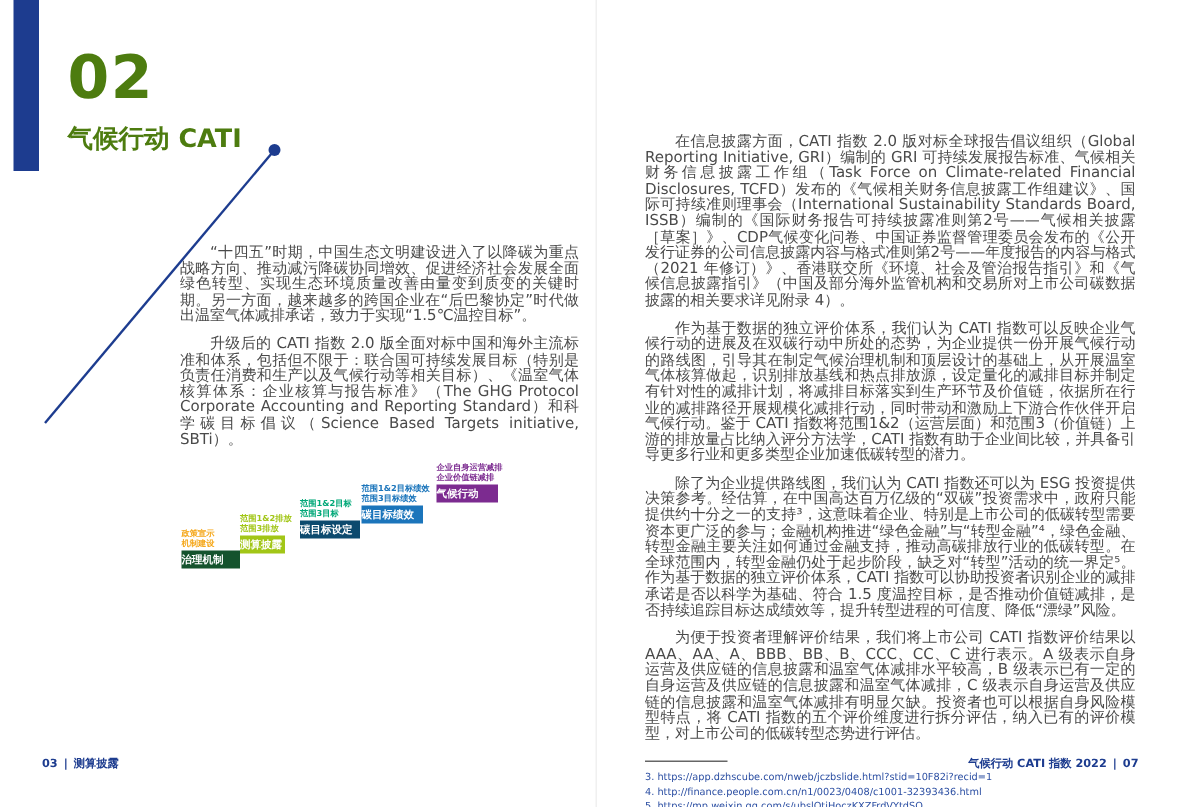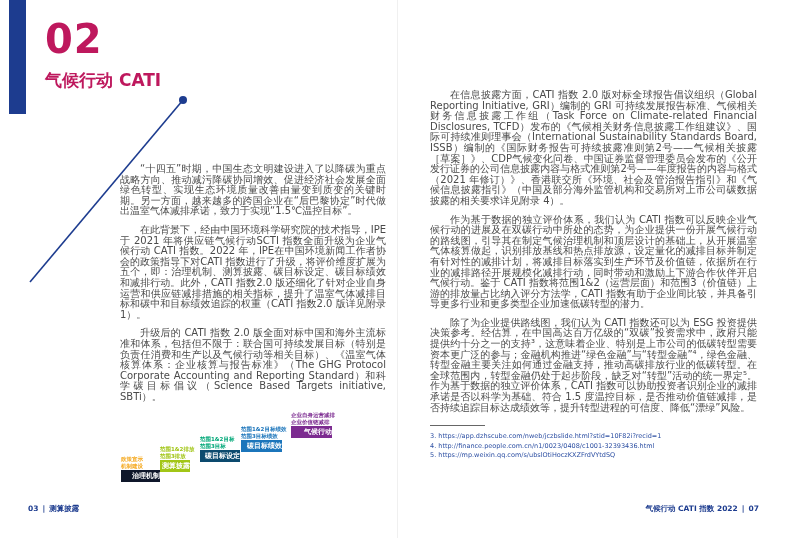--- a/index.html
+++ b/index.html
@@ -7,34 +7,34 @@
     width:793px;height:538px;position:relative;overflow:hidden;
     background:#ffffff;color:#4a4a4a;
     font-family:"DejaVu Sans","Liberation Sans",sans-serif;
   }
   
   .deco-bar{position:absolute;left:9px;top:0;width:17px;height:114px;background:#1d3c8f;}
   .deco-svg{position:absolute;left:0;top:0;width:793px;height:538px;pointer-events:none;}
   .gutter{position:absolute;left:397px;top:0;width:1px;height:538px;background:#f0f0f0;}
 
   
-  .chapter{position:absolute;left:45px;top:17px;color:#be185d;}
+  .chapter{position:absolute;left:45px;top:30px;color:#4d7c0f;}
   .chapter-number{font-size:40px;font-weight:800;letter-spacing:1px;line-height:44px;}
   .chapter-title{font-size:17px;font-weight:800;line-height:23px;margin-top:8px;}
 
   
   .left-col{position:absolute;left:120px;top:164px;width:266px;}
   .right-col{position:absolute;left:430px;top:90px;width:327px;}
   p.body{font-size:10px;line-height:10.6px;text-align:justify;text-indent:2em;margin:0 0 8px 0;}
 
   
   .diagram{position:relative;height:92px;margin-top:14px;}
   .step{position:absolute;left:0;top:0;}
   .step-box{position:absolute;height:12px;color:#fff;font-size:7px;font-weight:bold;
-            text-align:right;line-height:12px;white-space:nowrap;}
+            text-align:left;line-height:12px;white-space:nowrap;}
   .step-labels{position:absolute;font-size:5.5px;line-height:6.5px;font-weight:bold;white-space:nowrap;}
   .s0 .step-box{left:1px;top:54px;width:39px;}   .s0 .step-labels{left:1px;top:40px;}
   .s1 .step-box{left:40px;top:44px;width:30px;}  .s1 .step-labels{left:40px;top:30px;}
   .s2 .step-box{left:80px;top:34px;width:40px;}  .s2 .step-labels{left:80px;top:20px;}
   .s3 .step-box{left:121px;top:24px;width:41px;} .s3 .step-labels{left:121px;top:10px;}
   .s4 .step-box{left:171px;top:10px;width:41px;} .s4 .step-labels{left:171px;top:-4px;}
 
   
   .fn-divider{width:55px;border-top:1px solid #666;margin:12px 0 6px 0;}
   .footnote{font-size:6.5px;line-height:9.5px;color:#2b4ea2;margin:0;}
@@ -56,30 +56,29 @@
 
 <div class="chapter">
   <div class="chapter-number">02</div>
   <div class="chapter-title">
     <div>气候行动 CATI</div>
   </div>
 </div>
 
 <div class="left-col">
   <p class="body">“十四五”时期，中国生态文明建设进入了以降碳为重点战略方向、推动减污降碳协同增效、促进经济社会发展全面绿色转型、实现生态环境质量改善由量变到质变的关键时期。另一方面，越来越多的跨国企业在“后巴黎协定”时代做出温室气体减排承诺，致力于实现“1.5℃温控目标”。</p>
-  <p class="body">在此背景下，经由中国环境科学研究院的技术指导，IPE 于 2021 年将供应链气候行动SCTI 指数全面升级为企业气候行动 CATI 指数。2022 年，IPE在中国环境新闻工作者协会的政策指导下对CATI 指数进行了升级，将评价维度扩展为五个，即：治理机制、测算披露、碳目标设定、碳目标绩效和减排行动。此外，CATI 指数2.0 版还细化了针对企业自身运营和供应链减排措施的相关指标，提升了温室气体减排目标和碳中和目标绩效追踪的权重（CATI 指数2.0 版详见附录 1）。</p>
   <p class="body">升级后的 CATI 指数 2.0 版全面对标中国和海外主流标准和体系，包括但不限于：联合国可持续发展目标（特别是负责任消费和生产以及气候行动等相关目标）、《温室气体核算体系：企业核算与报告标准》（The GHG Protocol Corporate Accounting and Reporting Standard）和科学碳目标倡议（Science Based Targets initiative, SBTi）。</p>
 
   <div class="diagram">
     <div class="step s0">
       <div class="step-labels" style="color: rgb(245, 168, 28);">
         <div>政策宣示</div>
         <div>机制建设</div>
       </div>
-      <div class="step-box" style="background: #0f172a;">治理机制</div>
+      <div class="step-box" style="background: #14532d;">治理机制</div>
     </div>
     <div class="step s1">
       <div class="step-labels" style="color: rgb(162, 198, 23);">
         <div>范围1&amp;2排放</div>
         <div>范围3排放</div>
       </div>
       <div class="step-box" style="background: rgb(162, 198, 23);">测算披露</div>
     </div>
     <div class="step s2">
       <div class="step-labels" style="color: rgb(0, 168, 120);">
@@ -102,20 +101,21 @@
       </div>
       <div class="step-box" style="background: rgb(124, 43, 144);">气候行动</div>
     </div>
   </div>
 </div>
 
 <div class="right-col">
   <p class="body">在信息披露方面，CATI 指数 2.0 版对标全球报告倡议组织（Global Reporting Initiative, GRI）编制的 GRI 可持续发展报告标准、气候相关财务信息披露工作组（Task Force on Climate-related Financial Disclosures, TCFD）发布的《气候相关财务信息披露工作组建议》、国际可持续准则理事会（International Sustainability Standards Board, ISSB）编制的《国际财务报告可持续披露准则第2号——气候相关披露［草案］》、CDP气候变化问卷、中国证券监督管理委员会发布的《公开发行证券的公司信息披露内容与格式准则第2号——年度报告的内容与格式（2021 年修订）》、香港联交所《环境、社会及管治报告指引》和《气候信息披露指引》（中国及部分海外监管机构和交易所对上市公司碳数据披露的相关要求详见附录 4）。</p>
   <p class="body">作为基于数据的独立评价体系，我们认为 CATI 指数可以反映企业气候行动的进展及在双碳行动中所处的态势，为企业提供一份开展气候行动的路线图，引导其在制定气候治理机制和顶层设计的基础上，从开展温室气体核算做起，识别排放基线和热点排放源，设定量化的减排目标并制定有针对性的减排计划，将减排目标落实到生产环节及价值链，依据所在行业的减排路径开展规模化减排行动，同时带动和激励上下游合作伙伴开启气候行动。鉴于 CATI 指数将范围1&amp;2（运营层面）和范围3（价值链）上游的排放量占比纳入评分方法学，CATI 指数有助于企业间比较，并具备引导更多行业和更多类型企业加速低碳转型的潜力。</p>
   <p class="body">除了为企业提供路线图，我们认为 CATI 指数还可以为 ESG 投资提供决策参考。经估算，在中国高达百万亿级的“双碳”投资需求中，政府只能提供约十分之一的支持³，这意味着企业、特别是上市公司的低碳转型需要资本更广泛的参与；金融机构推进“绿色金融”与“转型金融”⁴，绿色金融、转型金融主要关注如何通过金融支持，推动高碳排放行业的低碳转型。在全球范围内，转型金融仍处于起步阶段，缺乏对“转型”活动的统一界定⁵。作为基于数据的独立评价体系，CATI 指数可以协助投资者识别企业的减排承诺是否以科学为基础、符合 1.5 度温控目标，是否推动价值链减排，是否持续追踪目标达成绩效等，提升转型进程的可信度、降低“漂绿”风险。</p>
+  <p class="body">为便于投资者理解评价结果，我们将上市公司 CATI 指数评价结果以 AAA、AA、A、BBB、BB、B、CCC、CC、C 进行表示。A 级表示自身运营及供应链的信息披露和温室气体减排水平较高，B 级表示已有一定的自身运营及供应链的信息披露和温室气体减排，C 级表示自身运营及供应链的信息披露和温室气体减排有明显欠缺。投资者也可以根据自身风险模型特点，将 CATI 指数的五个评价维度进行拆分评估，纳入已有的评价模型，对上市公司的低碳转型态势进行评估。</p>
 
   <div class="fn-divider"></div>
   <p class="footnote">3. https://app.dzhscube.com/nweb/jczbslide.html?stid=10F82i?recid=1</p>
   <p class="footnote">4. http://finance.people.com.cn/n1/0023/0408/c1001-32393436.html</p>
   <p class="footnote">5. https://mp.weixin.qq.com/s/ubslOtiHoczKXZFrdVYtdSQ</p>
 </div>
 
 <div class="footer-left">
   <span>03</span><span class="footer-sep">|</span><span>测算披露</span>
 </div>

